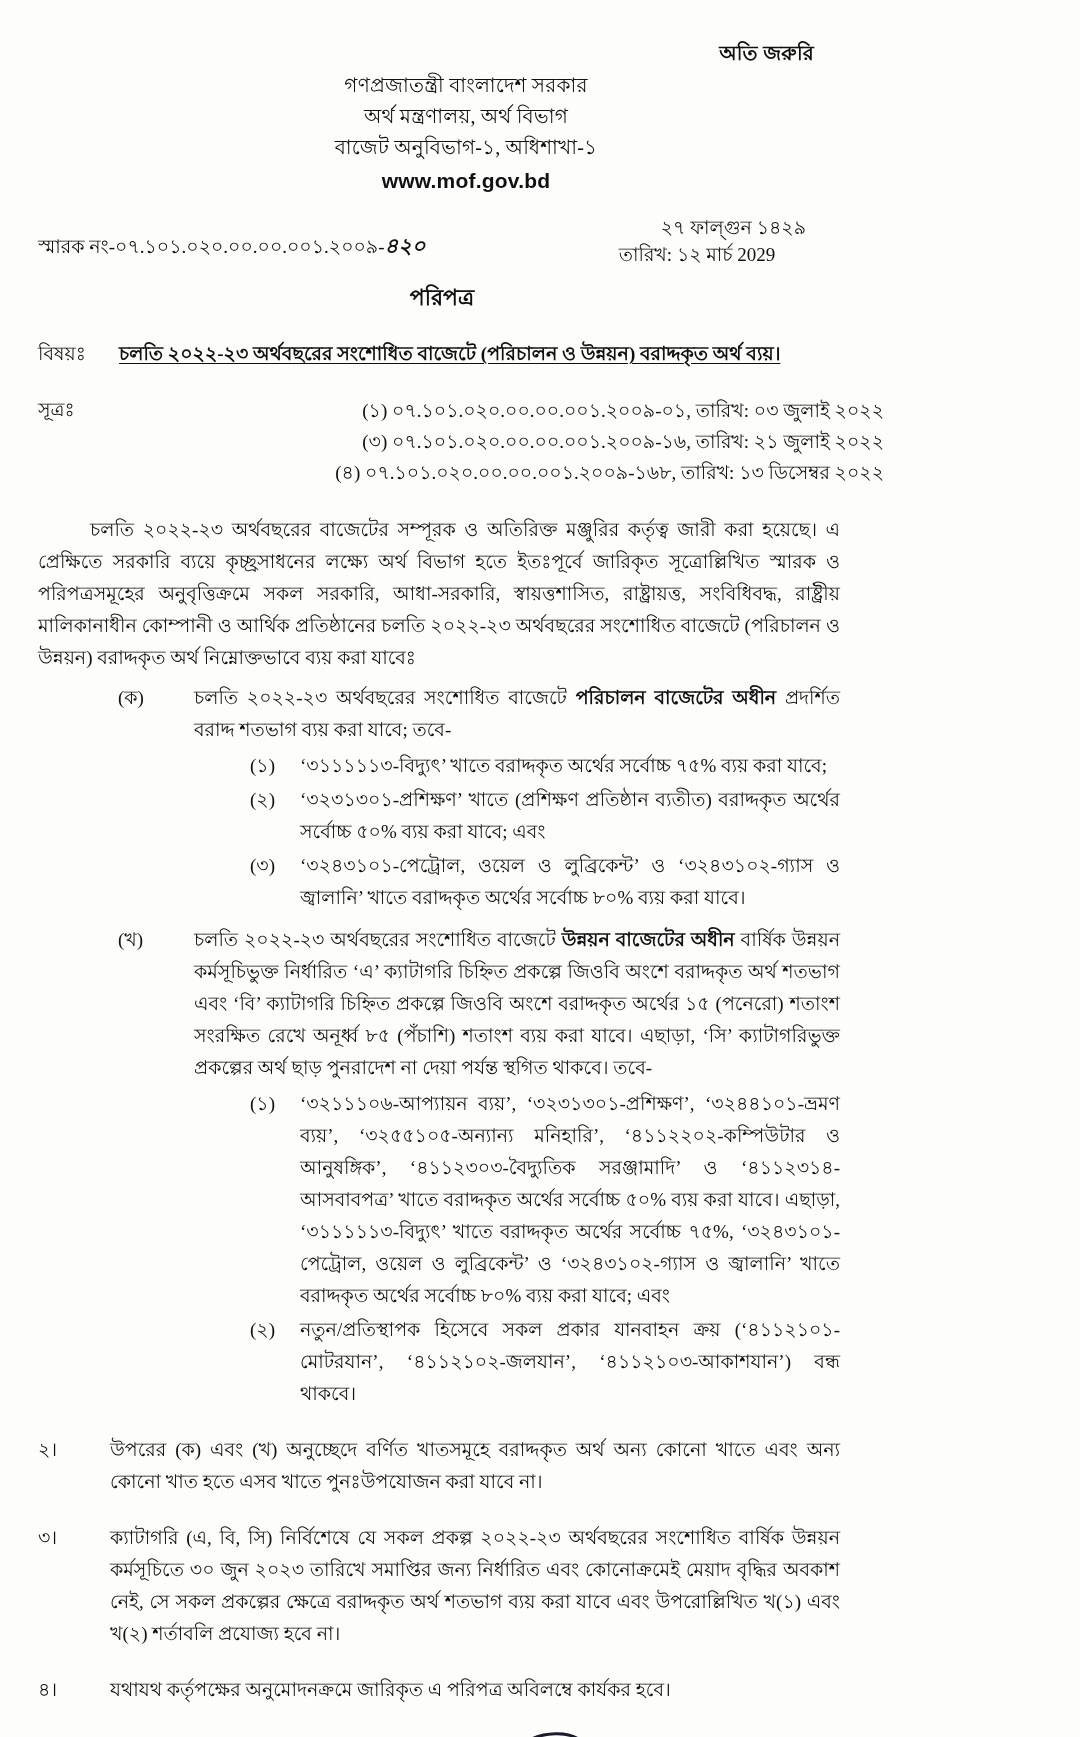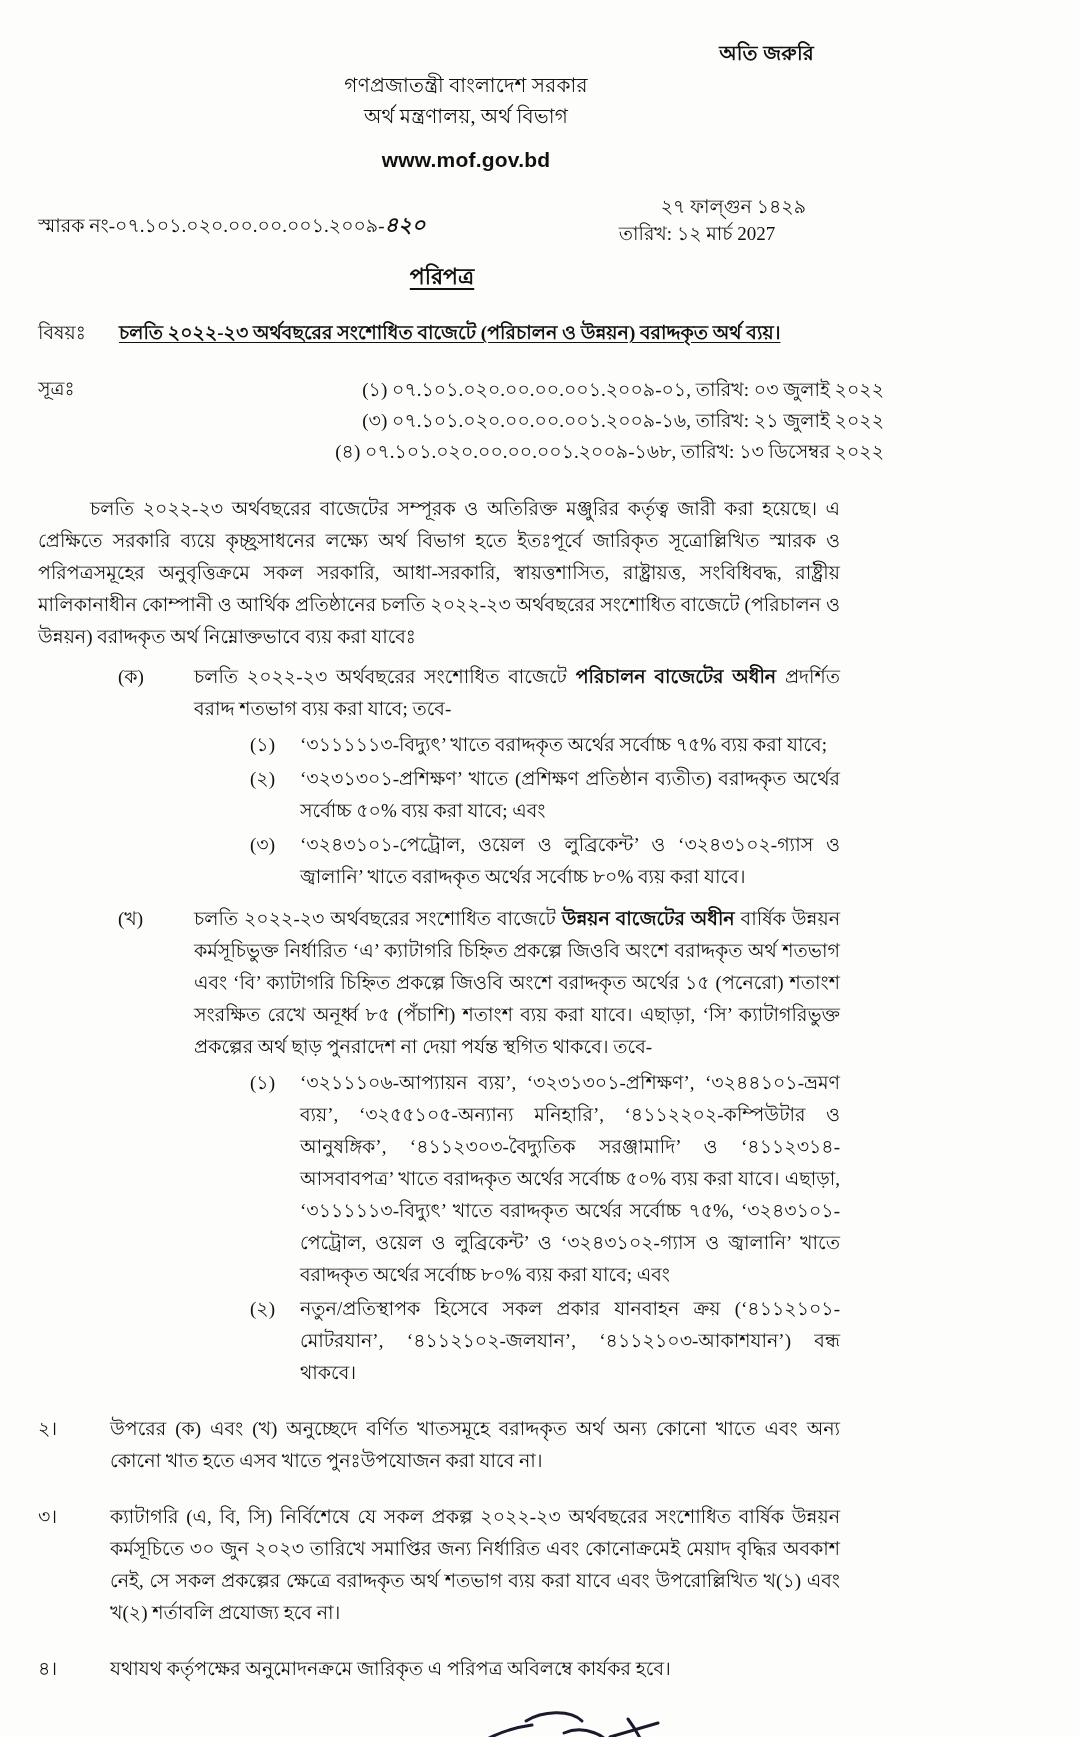--- a/index.html
+++ b/index.html
@@ -43,21 +43,21 @@
     padding-top: 70px;
     padding-left: 48px;
   }
   .header div {
     font-size: 20px;
     line-height: 31px;
     letter-spacing: 0.2px;
   }
   .header .web {
     font-size: 21px;
-    margin-top: 12px;
+    margin-top: 2px;
     font-family: "Liberation Sans", sans-serif;
     font-weight: bold;
   }
 
   
   .memoline {
     position: relative;
     height: 62px;
     margin-top: 18px;
   }
@@ -82,21 +82,20 @@
   }
   .datebox .d1 { margin-left: 42px; }
   .datebox .d2row { white-space: nowrap; }
 
   
   .doctitle {
     text-align: center;
     font-size: 22px;
     font-weight: bold;
     margin-top: 4px;
-    text-decoration: underline;
     text-underline-offset: 4px;
   }
 
   
   .rowlabel {
     position: relative;
     margin-top: 22px;
     padding-left: 44px;
     font-size: 19px;
   }
@@ -220,32 +219,33 @@
 <body>
 
 <div class="page">
   <div class="inner">
 
     <div class="urgent">অতি জরুরি</div>
 
     <div class="header">
       <div>গণপ্রজাতন্ত্রী বাংলাদেশ সরকার</div>
       <div>অর্থ মন্ত্রণালয়, অর্থ বিভাগ</div>
+      <div>বাজেট অনুবিভাগ-১, অধিশাখা-১</div>
       <div class="web">www.mof.gov.bd</div>
     </div>
 
     <div class="memoline">
       <div class="memo">
         <span>স্মারক নং-০৭.১০১.০২০.০০.০০.০০১.২০০৯-</span><span class="handnum">৪২০</span>
       </div>
       <div class="datebox">
         <div class="d1">২৭ ফাল্গুন ১৪২৯</div>
         <div class="d2row">
           <span>তারিখ:</span>
-          <span>১২ মার্চ 2027</span>
+          <span>১২ মার্চ 2029</span>
         </div>
       </div>
     </div>
 
     <div class="doctitle">পরিপত্র</div>
 
     <div class="rowlabel">
       <span class="lbl">বিষয়ঃ</span>
       <span class="subject-text">চলতি ২০২২-২৩ অর্থবছরের সংশোধিত বাজেটে (পরিচালন ও উন্নয়ন) বরাদ্দকৃত অর্থ ব্যয়।</span>
     </div>

